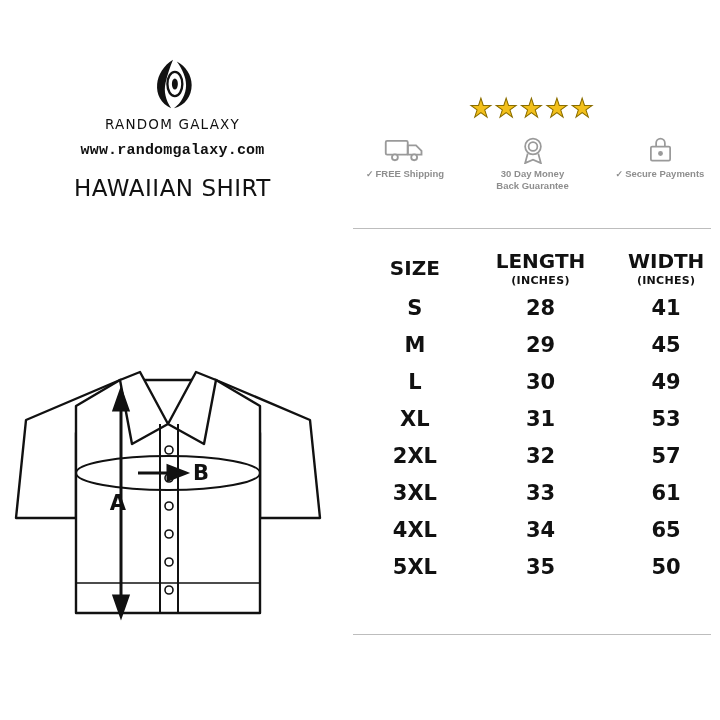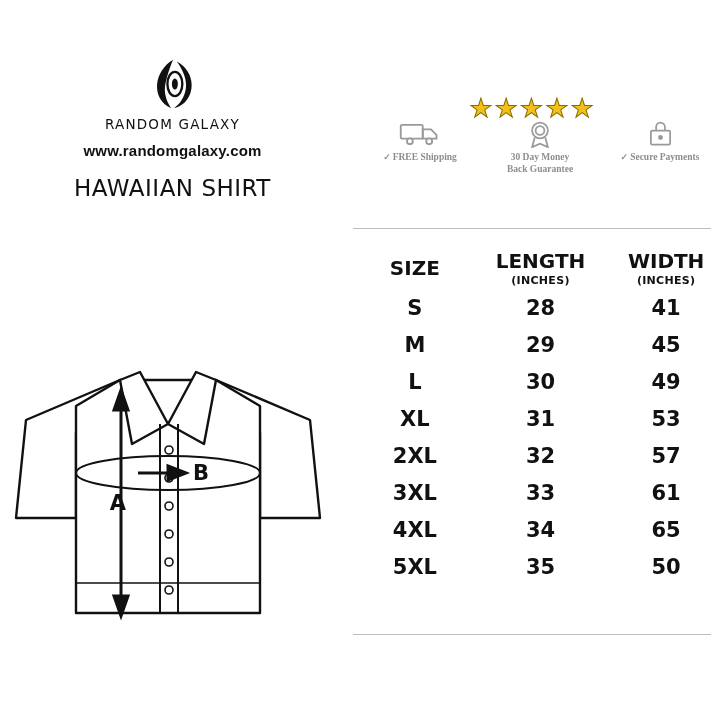--- a/index.html
+++ b/index.html
@@ -36,21 +36,21 @@
   }
   .brand-name {
     font-family: "DejaVu Sans", sans-serif;
     font-size: 13.5px;
     letter-spacing: 1.2px;
     font-weight: 400;
     color: #111;
     margin-top: 2px;
   }
   .brand-url {
-    font-family: Liberation Sans, sans-serif;
+    font-family: Liberation Mono, monospace;
     font-size: 15px;
     font-weight: 700;
     letter-spacing: 0.2px;
     color: #111;
     margin-top: 10px;
   }
   .chart-title {
     margin-top: 16px;
     font-family: "DejaVu Sans", sans-serif;
     font-weight: 400;
@@ -81,27 +81,26 @@
     font-size: 26px;
     letter-spacing: 2px;
     color: #f5c518;
     line-height: 1;
     text-shadow: 0 0 0 #f5c518;
   }
   .star { color: #f3c01b; -webkit-text-stroke: 1px #8a6d00; }
 
   .badges {
     position: absolute;
-    left: 0; top: 120px;
+    left: 0; top: 136px;
     width: 375px;
     display: flex;
-    justify-content: flex-end;
+    justify-content: space-between;
     align-items: flex-start;
     color: #8e8e8e;
-    font-family: Liberation Serif, serif;
   }
   .badge {
     width: 120px;
     text-align: center;
     font-size: 9.5px;
     font-weight: 700;
     color: #8e8e8e;
     line-height: 1.25;
   }
   .badge .glyph {

